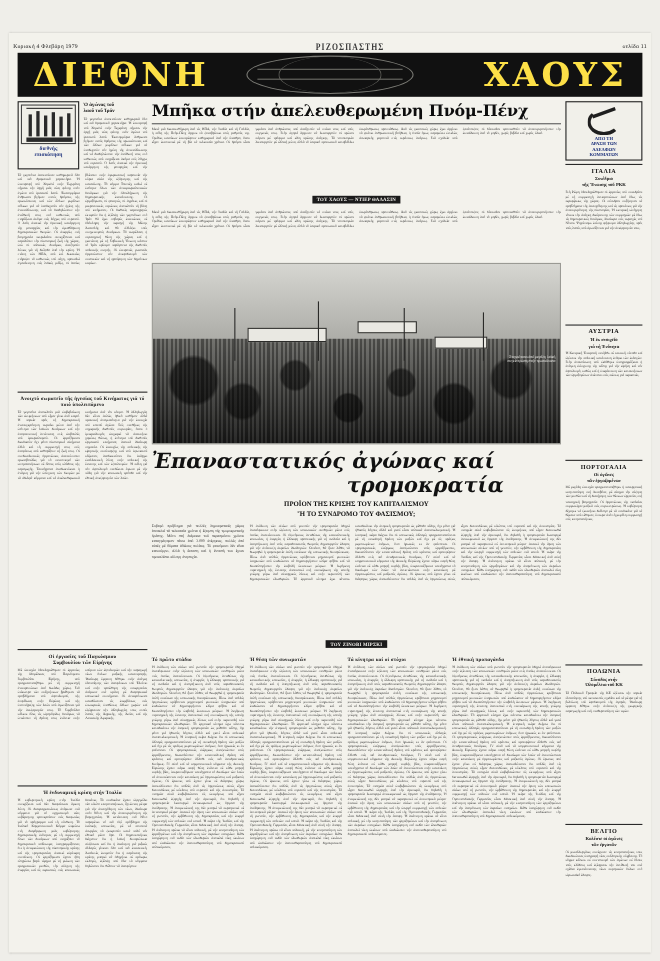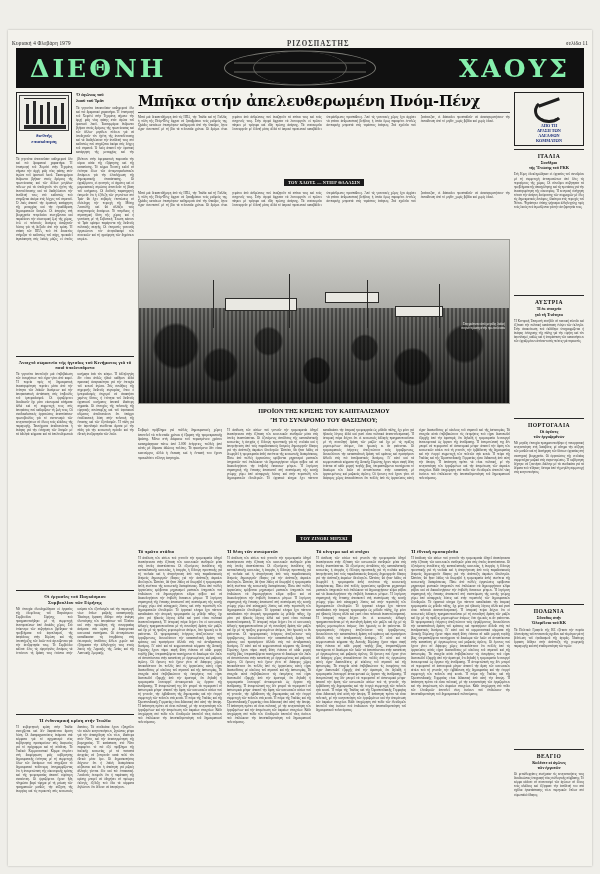--- a/index.html
+++ b/index.html
@@ -67,24 +67,24 @@
     position: relative;
     width: 100%;
     height: 100%;
     display: flex;
     align-items: center;
     justify-content: space-between;
     padding: 0 14px;
     box-sizing: border-box;
   }
   .mh-word {
-    color: #86efac;
+    color: #fde047;
     font-family: "DejaVu Serif", serif;
     font-weight: bold;
-    font-size: 25px;
+    font-size: 30px;
     letter-spacing: 3px;
     z-index: 2;
   }
   .globe {
     position: absolute;
     left: 50%;
     top: 50%;
     transform: translate(-50%,-50%);
     width: 150px;
     height: 33px;
@@ -420,20 +420,24 @@
         <div class="banner" style="left:86px;top:58px;width:70px;height:11px"></div>
         <div class="banner" style="left:186px;top:52px;width:52px;height:9px"></div>
         <div class="banner" style="left:256px;top:66px;width:46px;height:9px"></div>
         <div class="flagpole" style="left:74px;top:40px;height:48px"></div>
         <div class="flagpole" style="left:150px;top:34px;height:54px"></div>
         <div class="flagpole" style="left:228px;top:40px;height:48px"></div>
         <div class="flagpole" style="left:300px;top:44px;height:44px"></div>
         <div class="photo-caption">Στιγμιότυπο ἀπό μεγάλη λαϊκή συγκέντρωση στήν πρωτεύουσα</div>
       </div>
 
+      <div class="big-script">
+        <span>Ἐπαναστατικός ἀγώνας καί</span>
+        <span class="l2">τρομοκρατία</span>
+      </div>
       <div class="deck">
         <div>ΠΡΟΪΟΝ ΤΗΣ ΚΡΙΣΗΣ ΤΟΥ ΚΑΠΙΤΑΛΙΣΜΟΥ</div>
         <div>Ἤ ΤΟ ΣΥΝΔΡΟΜΟ ΤΟΥ ΦΑΣΙΣΜΟΥ;</div>
       </div>
 
       <div style="display:flex;gap:5px;">
         <div style="width:84px">
           <div class="tx" style="height:96px;font-size:3.4px;line-height:4.6px">Σοβαρό πρόβλημα γιά πολλές δημοκρατικές χῶρες ἀποτελεῖ τά τελευταῖα χρόνια ἡ ἔξαρση τῆς τρομοκρατικῆς δράσης. Μόνο στή διάρκεια τοῦ περασμένου χρόνου καταγράφηκαν πάνω ἀπό 3.000 ἐνέργειες, πολλές ἀπό αὐτές μέ θύματα ἀθώους πολίτες. Τό φαινόμενο δέν εἶναι καινούργιο, ἀλλά ἡ ἔκταση καί ἡ ἔντασή του ἔχουν προκαλέσει εὔλογη ἀνησυχία.</div>
         </div>
         <div style="flex:1">

